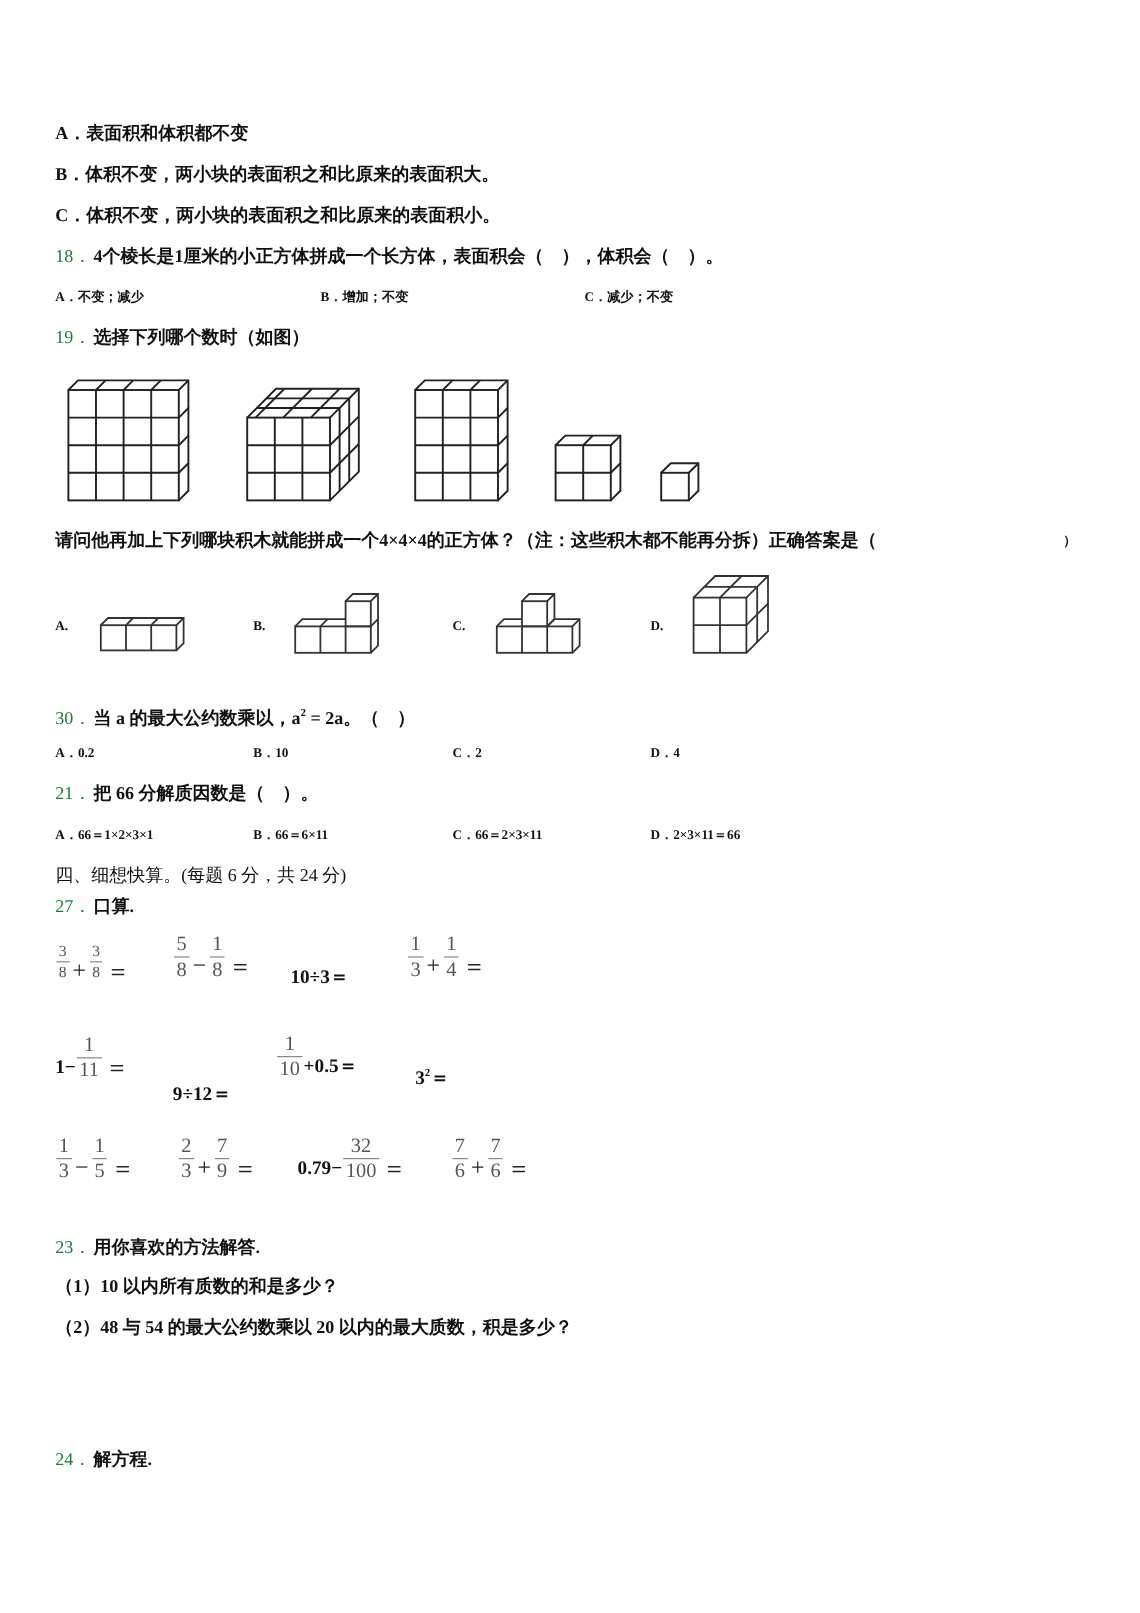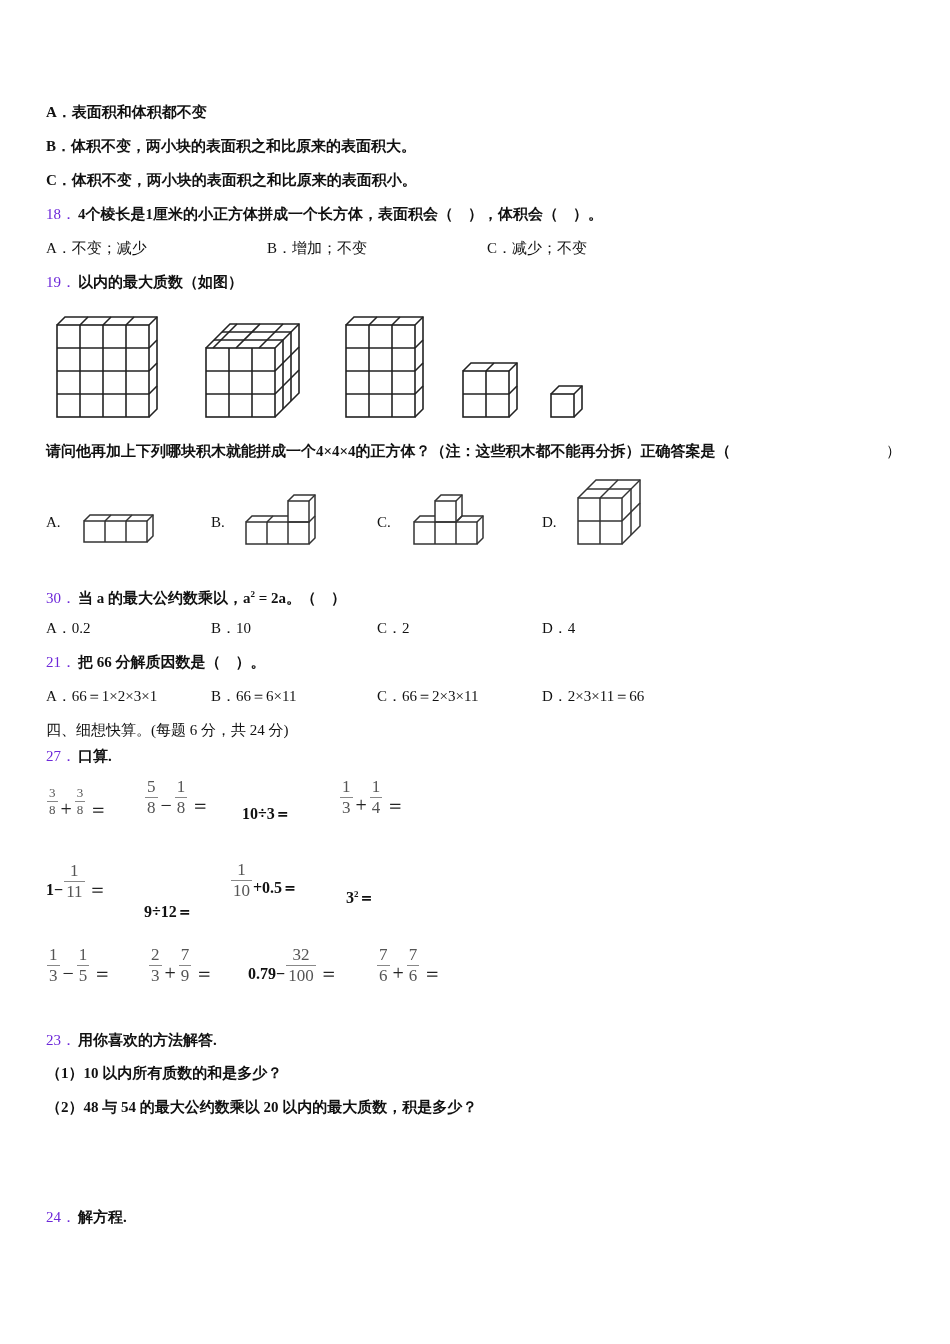--- a/index.html
+++ b/index.html
@@ -5,22 +5,22 @@
     html, body { margin: 0; padding: 0; background: #ffffff; }
     body {
       width: 950px; height: 1344px; position: relative; overflow: hidden;
       font-family: "Liberation Serif", "DejaVu Serif", serif;
       color: #111;
     }
     .line {
       position: absolute; left: 46px; font-size: 15px; font-weight: bold;
       white-space: nowrap; line-height: 20px;
     }
-    .qnum { font-weight: normal; color: #6d28d9; margin-right: 2px; }
-    .opt { position: absolute; font-size: 15px; font-weight: normal; white-space: nowrap; line-height: 20px; }
+    .qnum { font-weight: normal; color: #15803d; margin-right: 2px; }
+    .opt { position: absolute; font-size: 11px; font-weight: bold; white-space: nowrap; line-height: 20px; }
     .fig { position: absolute; }
     .fig svg { display: block; }
     .expr { position: absolute; display: flex; align-items: center; font-size: 16px; }
     .frac { display: inline-flex; flex-direction: column; align-items: center; margin: 0 1px; font-weight: normal; color: #555; }
     .frac .num { font-size: 17px; line-height: 20px; padding: 0 2px; }
     .frac .den { font-size: 17px; line-height: 20px; padding: 0 2px; border-top: 1px solid #888; }
     .frac.small .num, .frac.small .den { font-size: 13px; line-height: 16px; }
     .op { font-size: 20px; font-weight: normal; margin: 16px 2px 0 2px; color: #222; }
     .bold { font-weight: bold; margin-top: 16px; text-align: right; }
     sup { font-size: 9px; }
@@ -30,21 +30,21 @@
 
 <div class="line" style="top:102px"><span>A．</span><span>表面积和体积都不变</span></div>
 <div class="line" style="top:136px"><span>B．</span><span>体积不变，两小块的表面积之和比原来的表面积大。</span></div>
 <div class="line" style="top:170px"><span>C．</span><span>体积不变，两小块的表面积之和比原来的表面积小。</span></div>
 
 <div class="line" style="top:204px"><span class="qnum">18．</span><span>4个棱长是1厘米的小正方体拼成一个长方体，表面积会（　），体积会（　）。</span></div>
 <div class="opt" style="top:238px; left:46px"><span>A．</span><span>不变；减少</span></div>
 <div class="opt" style="top:238px; left:267px"><span>B．</span><span>增加；不变</span></div>
 <div class="opt" style="top:238px; left:487px"><span>C．</span><span>减少；不变</span></div>
 
-<div class="line" style="top:272px"><span class="qnum">19．</span><span>以内的最大质数（如图）</span></div>
+<div class="line" style="top:272px"><span class="qnum">19．</span><span>选择下列哪个数时（如图）</span></div>
 
 <div class="fig" style="left:55px; top:315px">
   <svg width="105" height="105" viewBox="0 0 105 105" fill="none" stroke="#222" stroke-width="1.6">
     <rect x="2" y="10" width="92" height="92"></rect>
     <line x1="25" y1="10" x2="25" y2="102"></line>
       <line x1="48" y1="10" x2="48" y2="102"></line>
       <line x1="71" y1="10" x2="71" y2="102"></line>
     <line x1="2" y1="33" x2="94" y2="33"></line>
       <line x1="2" y1="56" x2="94" y2="56"></line>
       <line x1="2" y1="79" x2="94" y2="79"></line>

